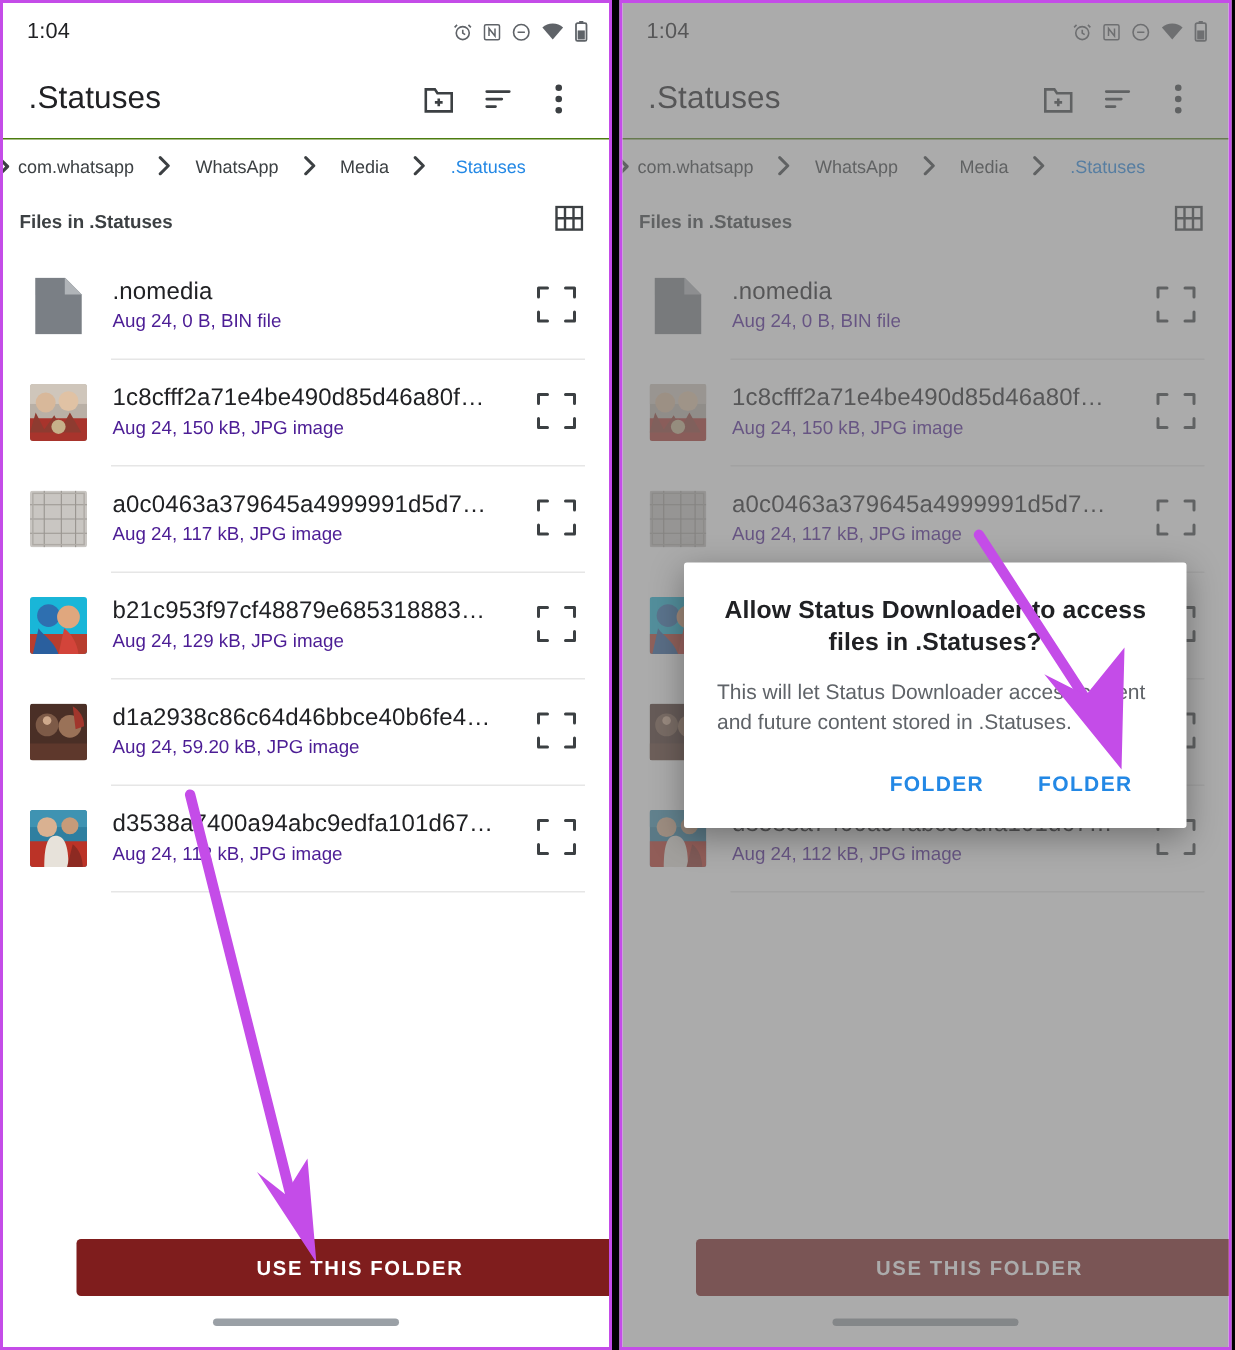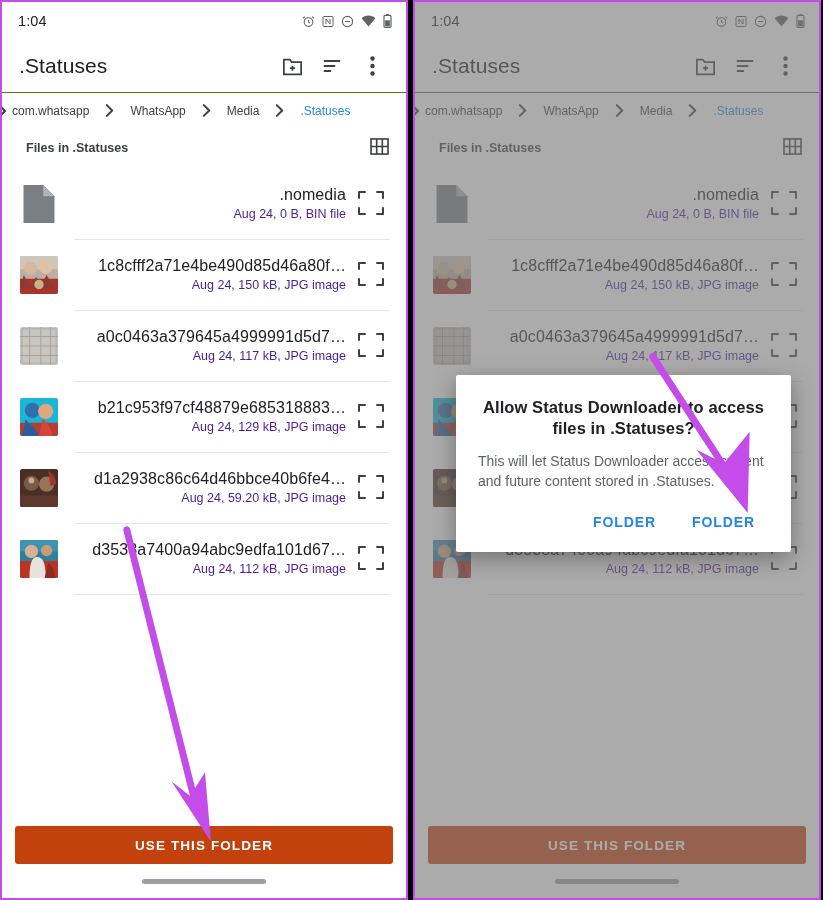--- a/index.html
+++ b/index.html
@@ -80,21 +80,21 @@
   .crumb.active { color: #2388E5; }
   .crumb-sep { display:flex; align-items:center; padding: 0 11px; }
   .crumb-lead { margin-left: -7px; display:flex; align-items:center; }
 
   
   .section-head {
     height: 40px;
     display: flex;
     align-items: center;
     justify-content: space-between;
-    padding: 0 17px 0 24px;
+    padding: 0 17px 0 11px;
     flex: 0 0 auto;
   }
   .section-label { font-size: 12.5px; font-weight: bold; color: #3c4043; }
 
   
   .filelist { flex: 1 1 auto; overflow: hidden; }
   .row {
     display: flex;
     align-items: center;
     height: 71px;
@@ -105,43 +105,44 @@
     content:"";
     position:absolute; left: 72px; right: 16px; top: 0;
     height: 1px; background: #e6e6e6;
   }
   .row-last-sep {
     height: 1px; background: #e6e6e6; margin: 0 16px 0 72px;
   }
   .thumb { width: 38px; height: 38px; flex: 0 0 38px; margin-right: 17px; border-radius: 2px; overflow:hidden; }
   .thumb svg { display:block; width:100%; height:100%; }
   .doc-icon { display:flex; align-items:center; justify-content:center; }
-  .meta { flex: 1 1 auto; min-width: 0; text-align: right; }
+  .meta { flex: 1 1 auto; min-width: 0; }
   .fname {
     font-size: 16px; color: #202124;
     white-space: nowrap; overflow: hidden; text-overflow: ellipsis;
     letter-spacing: .1px;
   }
   .fsub { font-size: 12.5px; color: #4c1d95; margin-top: 3px; }
   .expand { width: 36px; height: 34px; flex: 0 0 36px; margin-left: 8px; }
   .expand svg { display:block; }
 
   
   .bottombar { flex: 0 0 auto; padding: 8px 13px 0 13px; }
   .use-btn {
     width: 100%;
     height: 38px;
-    background: #c2410c;
+    background: #7f1d1d;
     border: none;
     border-radius: 3px;
     color: #ffffff;
     font-size: 13.5px;
     font-weight: bold;
     letter-spacing: 1.1px;
     font-family: "Liberation Sans", sans-serif;
+    margin-left: 36px;
   }
   .navbar { flex: 0 0 auto; height: 34px; display:flex; align-items:center; justify-content:center; }
   .navpill { width: 124px; height: 5px; border-radius: 3px; background: #9aa0a6; }
 
   
   .dialog {
     position: absolute;
     left: 41px;
     top: 373px;
     width: 335px;

